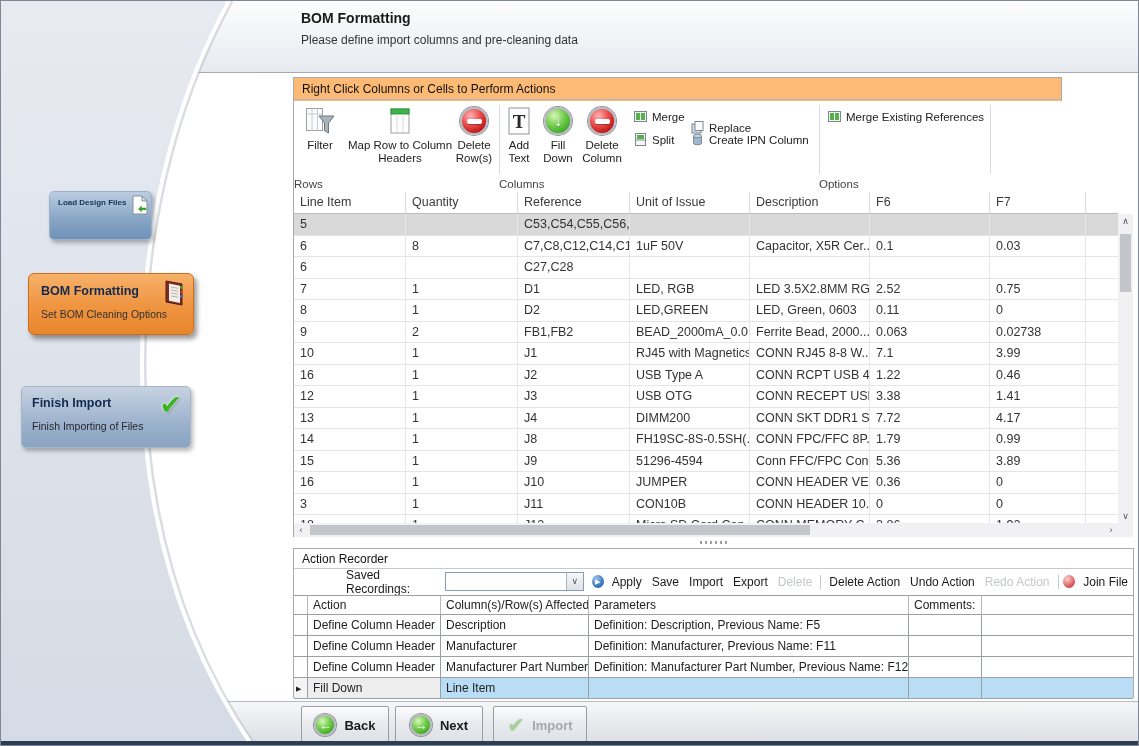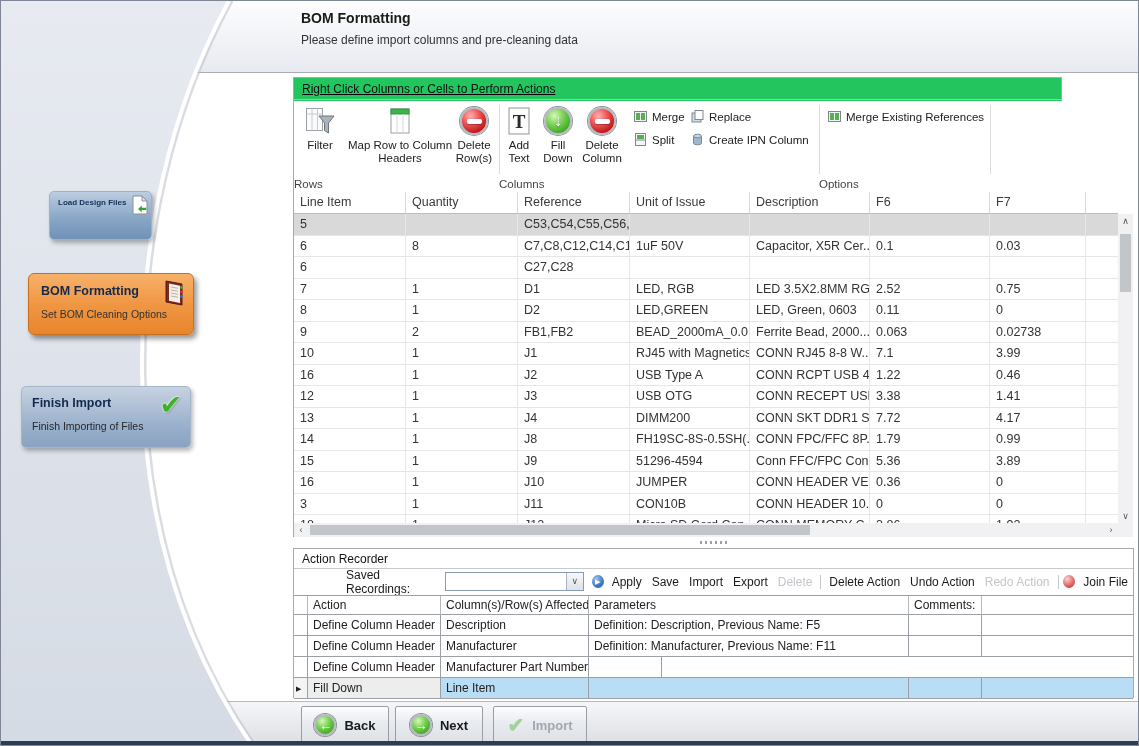--- a/index.html
+++ b/index.html
@@ -30,21 +30,21 @@
   .card-bom .book{position:absolute;right:4px;top:4px;}
   .card-finish{left:20px;top:385px;width:170px;height:62px;
     background:linear-gradient(180deg,#c7d2e1,#9cb2cd 60%,#8aa3c2);
     border:1px solid #a5b6cb;box-shadow:2px 3px 4px rgba(0,0,0,.28);}
   .card-finish .t{font-size:12.5px;font-weight:bold;color:#122a50;padding:9px 0 0 10px;}
   .card-finish .s{font-size:10.5px;color:#26282c;padding:10px 0 0 10px;}
   .card-finish .chk{position:absolute;right:8px;top:2px;font-size:27px;color:#3db224;
     text-shadow:0 0 2px #fff,0 0 2px #fff,1px 1px 2px rgba(0,0,0,.35);}
   
   .main-panel{position:absolute;left:292px;top:76px;width:769px;height:460px;
-    background:#22c55e;border:1px solid #a7abb0;z-index:2;text-decoration:underline;}
+    background:#fdba74;border:1px solid #a7abb0;z-index:2;}
   .hint-bar{height:22px;line-height:22px;font-size:12px;color:#111;padding-left:8px;
     border-bottom:1px solid #b5b9be;}
   .ribbon{position:absolute;left:0;top:23px;width:839px;height:91px;background:#fff;}
   .rib-sep{position:absolute;top:4px;bottom:18px;width:1px;background:#d9dcdf;}
   .grp-label{position:absolute;bottom:2px;font-size:11.5px;color:#444;}
   .rib-btn{position:absolute;top:2px;text-align:center;font-size:11.5px;color:#222;
     line-height:13px;cursor:pointer;}
   .rib-btn .ic{height:36px;display:flex;align-items:center;justify-content:center;}
   .rib-small{position:absolute;display:flex;align-items:center;gap:5px;font-size:11.5px;
     color:#222;height:16px;cursor:pointer;white-space:nowrap;}
@@ -272,21 +272,21 @@
       <div class="rib-small" style="left:340px;top:31px;">
         <span>
           <svg width="13" height="13" viewBox="0 0 13 13">
             <rect x="1.5" y="0.5" width="10" height="12" fill="#f4f7fa" stroke="#7d8894"></rect>
             <rect x="3" y="2" width="7" height="4" fill="#57b04a"></rect>
             <line x1="1.5" y1="7" x2="11.5" y2="7" stroke="#7d8894"></line>
           </svg>
         </span>
         <span>Split</span>
       </div>
-      <div class="rib-small" style="left:397px;top:8px;align-items:center;">
+      <div class="rib-small" style="left:397px;top:19px;align-items:center;">
         <span>
           <svg width="13" height="13" viewBox="0 0 13 13">
             <rect x="1" y="3" width="9" height="9" fill="#cfdde9" stroke="#7d8894"></rect>
             <rect x="4" y="0.5" width="8" height="9" fill="#fff" stroke="#7d8894"></rect>
           </svg>
         </span>
         <span>Replace</span>
       </div>
       <div class="rib-small" style="left:397px;top:31px;text-align:center;">
         <span>
@@ -544,20 +544,21 @@
             <div class="rcell rc0">Define Column Header</div>
             <div class="rcell rc1">Manufacturer</div>
             <div class="rcell rc2">Definition: Manufacturer, Previous Name: F11</div>
             <div class="rcell rc3"></div>
             <div class="rcell rfill"></div>
           </div>
           <div class="rrow">
             <div class="rcell ind"></div>
             <div class="rcell rc0">Define Column Header</div>
             <div class="rcell rc1">Manufacturer Part Number</div>
+            <div class="rcell rc2">Definition: Manufacturer Part Number, Previous Name: F12</div>
             <div class="rcell rc3"></div>
             <div class="rcell rfill"></div>
           </div>
           <div class="rrow sel">
             <div class="rcell ind">▶</div>
             <div class="rcell rc0">Fill Down</div>
             <div class="rcell rc1">Line Item</div>
             <div class="rcell rc2"></div>
             <div class="rcell rc3"></div>
             <div class="rcell rfill"></div>

